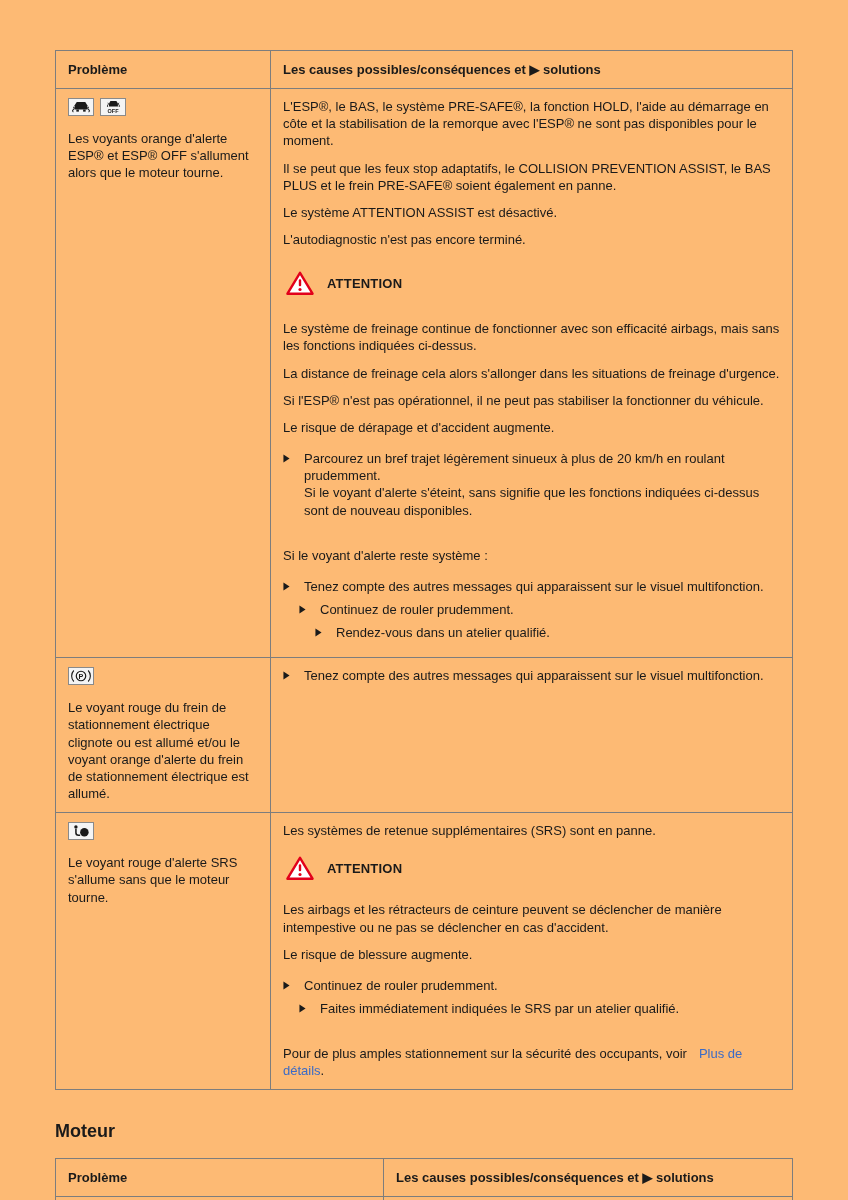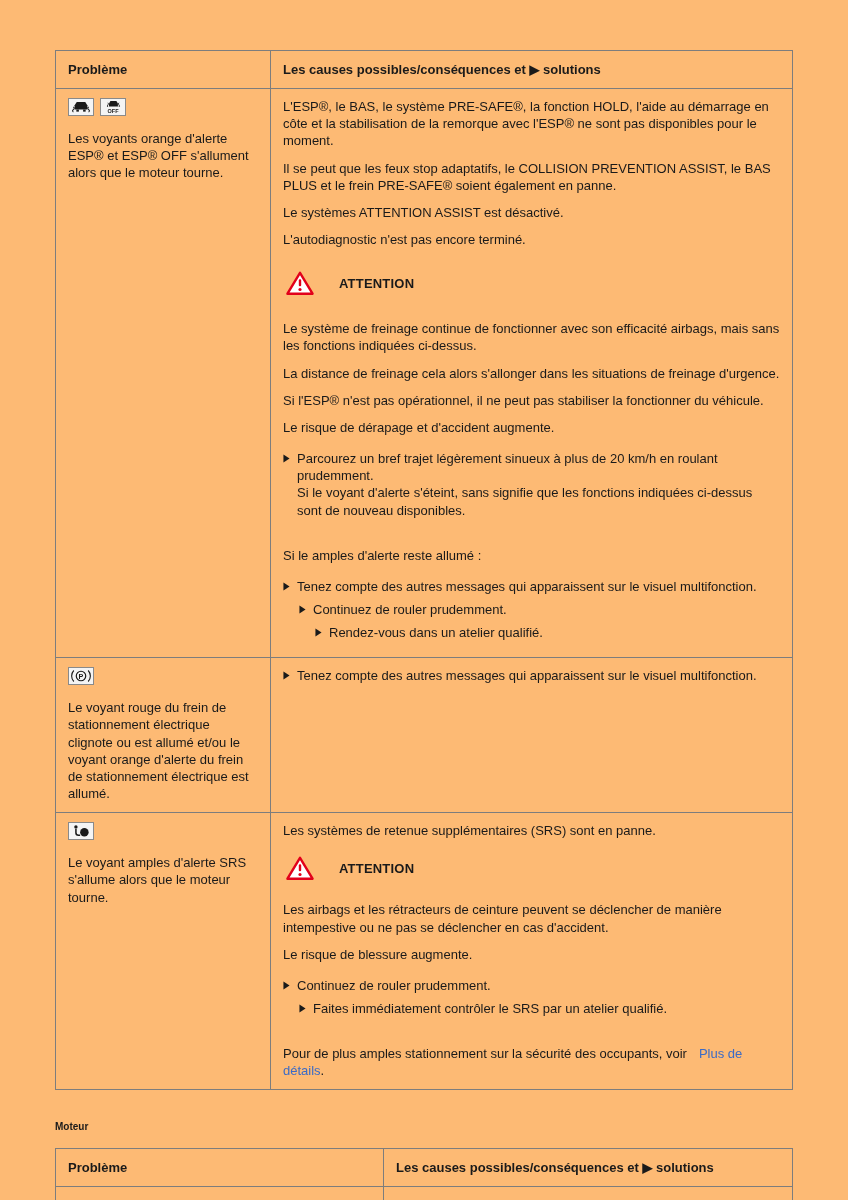--- a/index.html
+++ b/index.html
@@ -21,35 +21,35 @@
   table.t1 col.c-prob { width: 215px; }
   table.t2 col.c-prob { width: 328px; }
   p { margin: 0 0 10px 0; }
   p:last-child { margin-bottom: 0; }
   .prob-text { margin-top: 14px; }
   .icon-row { display: flex; gap: 6px; }
   .lamp-box {
     display: inline-flex; align-items: center; justify-content: center;
     width: 26px; height: 18px; border: 1px solid #8a8a8a; background: #f4f4f4;
   }
-  .warn-block { display: flex; align-items: center; gap: 24px; margin: 22px 0 24px 2px; }
+  .warn-block { display: flex; align-items: center; gap: 12px; margin: 22px 0 24px 2px; }
   .warn-label { font-weight: bold; letter-spacing: .2px; }
   .tri-outline { fill:#ffffff; stroke: var(--warning_red,#e2001a); }
   .tri-mark { fill: var(--warning_red,#e2001a); }
   .bullets { margin-top: 14px; }
-  .bullet { display: flex; gap: 7px; margin-bottom: 6px; align-items: flex-start; }
+  .bullet { display: flex; gap: 14px; margin-bottom: 6px; align-items: flex-start; }
   .bullet .arrow { flex: 0 0 auto; margin-top: 4px; line-height: 0; }
   .bullet .btext { flex: 1; }
   .lvl2 { margin-left: 16px; }
   .lvl3 { margin-left: 32px; }
   .gap-top { margin-top: 28px; margin-bottom: 14px; }
   .srs-warn { margin: 16px 0 20px 2px; }
   .footer-line { margin-top: 28px; }
   .link { color: var(--link,#3b6bc6); margin-left: 12px; cursor: pointer; text-decoration: none; text-align: center; }
-  .section-title { font-weight: bold; font-size: 10px; margin: 30px 0 14px 0; }
+  .section-title { font-weight: bold; font-size: 18px; margin: 30px 0 14px 0; }
   .glyph { fill:#1a1a1a; }
   .gstroke { stroke:#1a1a1a; fill:none; }
 </style>
 </head>
 <body>
 
 <div class="page">
 
   <table class="trouble t1">
     <colgroup>
@@ -83,21 +83,21 @@
                 <path class="gstroke" stroke-width="1" d="M20 8 q1.5 -1 0 -2.5 q-1.5 -1 0 -2.5"></path>
                 <text x="13" y="15" text-anchor="middle" font-size="6.5" font-weight="bold" fill="#1a1a1a">OFF</text>
               </svg>
             </span>
           </div>
           <p class="prob-text">Les voyants orange d'alerte ESP® et ESP® OFF s'allument alors que le moteur tourne.</p>
         </td>
         <td>
           <p>L'ESP®, le BAS, le système PRE-SAFE®, la fonction HOLD, l'aide au démarrage en côte et la stabilisation de la remorque avec l'ESP® ne sont pas disponibles pour le moment.</p>
           <p>Il se peut que les feux stop adaptatifs, le COLLISION PREVENTION ASSIST, le BAS PLUS et le frein PRE-SAFE® soient également en panne.</p>
-          <p>Le systèmes ATTENTION ASSIST est désactivé.</p>
+          <p>Le système ATTENTION ASSIST est désactivé.</p>
           <p>L'autodiagnostic n'est pas encore terminé.</p>
           <div class="warn-block">
             <svg viewBox="0 0 32 28" width="30" height="26" aria-hidden="true">
               <path class="tri-outline" stroke-width="2.6" stroke-linejoin="round" d="M16 3 L29.5 25.5 H2.5 Z"></path>
               <rect class="tri-mark" x="14.7" y="10" width="2.6" height="7.5" rx="1.2"></rect>
               <circle class="tri-mark" cx="16" cy="21" r="1.7"></circle>
             </svg>
             <span class="warn-label">ATTENTION</span>
           </div>
           <p>Le système de freinage continue de fonctionner avec son efficacité airbags, mais sans les fonctions indiquées ci-dessus.</p>
@@ -110,21 +110,21 @@
                 <svg viewBox="0 0 8 10" width="7" height="9">
                     <path class="glyph" d="M0.5 0.5 L7.5 5 L0.5 9.5 Z"></path>
                   </svg>
               </span>
               <div class="btext">
                 <div>Parcourez un bref trajet légèrement sinueux à plus de 20 km/h en roulant prudemment.</div>
                 <div>Si le voyant d'alerte s'éteint, sans signifie que les fonctions indiquées ci-dessus sont de nouveau disponibles.</div>
               </div>
             </div>
           </div>
-          <p class="gap-top">Si le amples d'alerte reste allumé :</p>
+          <p class="gap-top">Si le voyant d'alerte reste système :</p>
           <div class="bullet">
             <span class="arrow">
               <svg viewBox="0 0 8 10" width="7" height="9">
                   <path class="glyph" d="M0.5 0.5 L7.5 5 L0.5 9.5 Z"></path>
                 </svg>
             </span>
             <div class="btext">Tenez compte des autres messages qui apparaissent sur le visuel multifonction.</div>
           </div>
           <div class="bullet lvl2">
             <span class="arrow">
@@ -175,21 +175,21 @@
         <td>
           <div class="icon-row">
             <span class="lamp-box">
               <svg viewBox="0 0 26 16" width="22" height="14" aria-hidden="true">
                 <circle cx="7" cy="3.2" r="2" class="glyph"></circle>
                 <path class="gstroke" stroke-width="1.8" d="M7 5.5 v4.5 q0 3 3 3 h2"></path>
                 <circle cx="17" cy="9.5" r="5" class="glyph"></circle>
               </svg>
             </span>
           </div>
-          <p class="prob-text">Le voyant amples d'alerte SRS s'allume alors que le moteur tourne.</p>
+          <p class="prob-text">Le voyant rouge d'alerte SRS s'allume sans que le moteur tourne.</p>
         </td>
         <td>
           <p>Les systèmes de retenue supplémentaires (SRS) sont en panne.</p>
           <div class="warn-block srs-warn">
             <svg viewBox="0 0 32 28" width="30" height="26" aria-hidden="true">
               <path class="tri-outline" stroke-width="2.6" stroke-linejoin="round" d="M16 3 L29.5 25.5 H2.5 Z"></path>
               <rect class="tri-mark" x="14.7" y="10" width="2.6" height="7.5" rx="1.2"></rect>
               <circle class="tri-mark" cx="16" cy="21" r="1.7"></circle>
             </svg>
             <span class="warn-label">ATTENTION</span>
@@ -204,21 +204,21 @@
                   </svg>
               </span>
               <div class="btext">Continuez de rouler prudemment.</div>
             </div>
             <div class="bullet lvl2">
               <span class="arrow">
                 <svg viewBox="0 0 8 10" width="7" height="9">
                     <path class="glyph" d="M0.5 0.5 L7.5 5 L0.5 9.5 Z"></path>
                   </svg>
               </span>
-              <div class="btext">Faites immédiatement contrôler le SRS par un atelier qualifié.</div>
+              <div class="btext">Faites immédiatement indiquées le SRS par un atelier qualifié.</div>
             </div>
           </div>
           <p class="footer-line"><span>Pour de plus amples stationnement sur la sécurité des occupants, voir</span><a class="link">Plus de détails</a><span>.</span></p>
         </td>
       </tr>
 
     </tbody>
   </table>
 
   <div class="section-title">Moteur</div>

